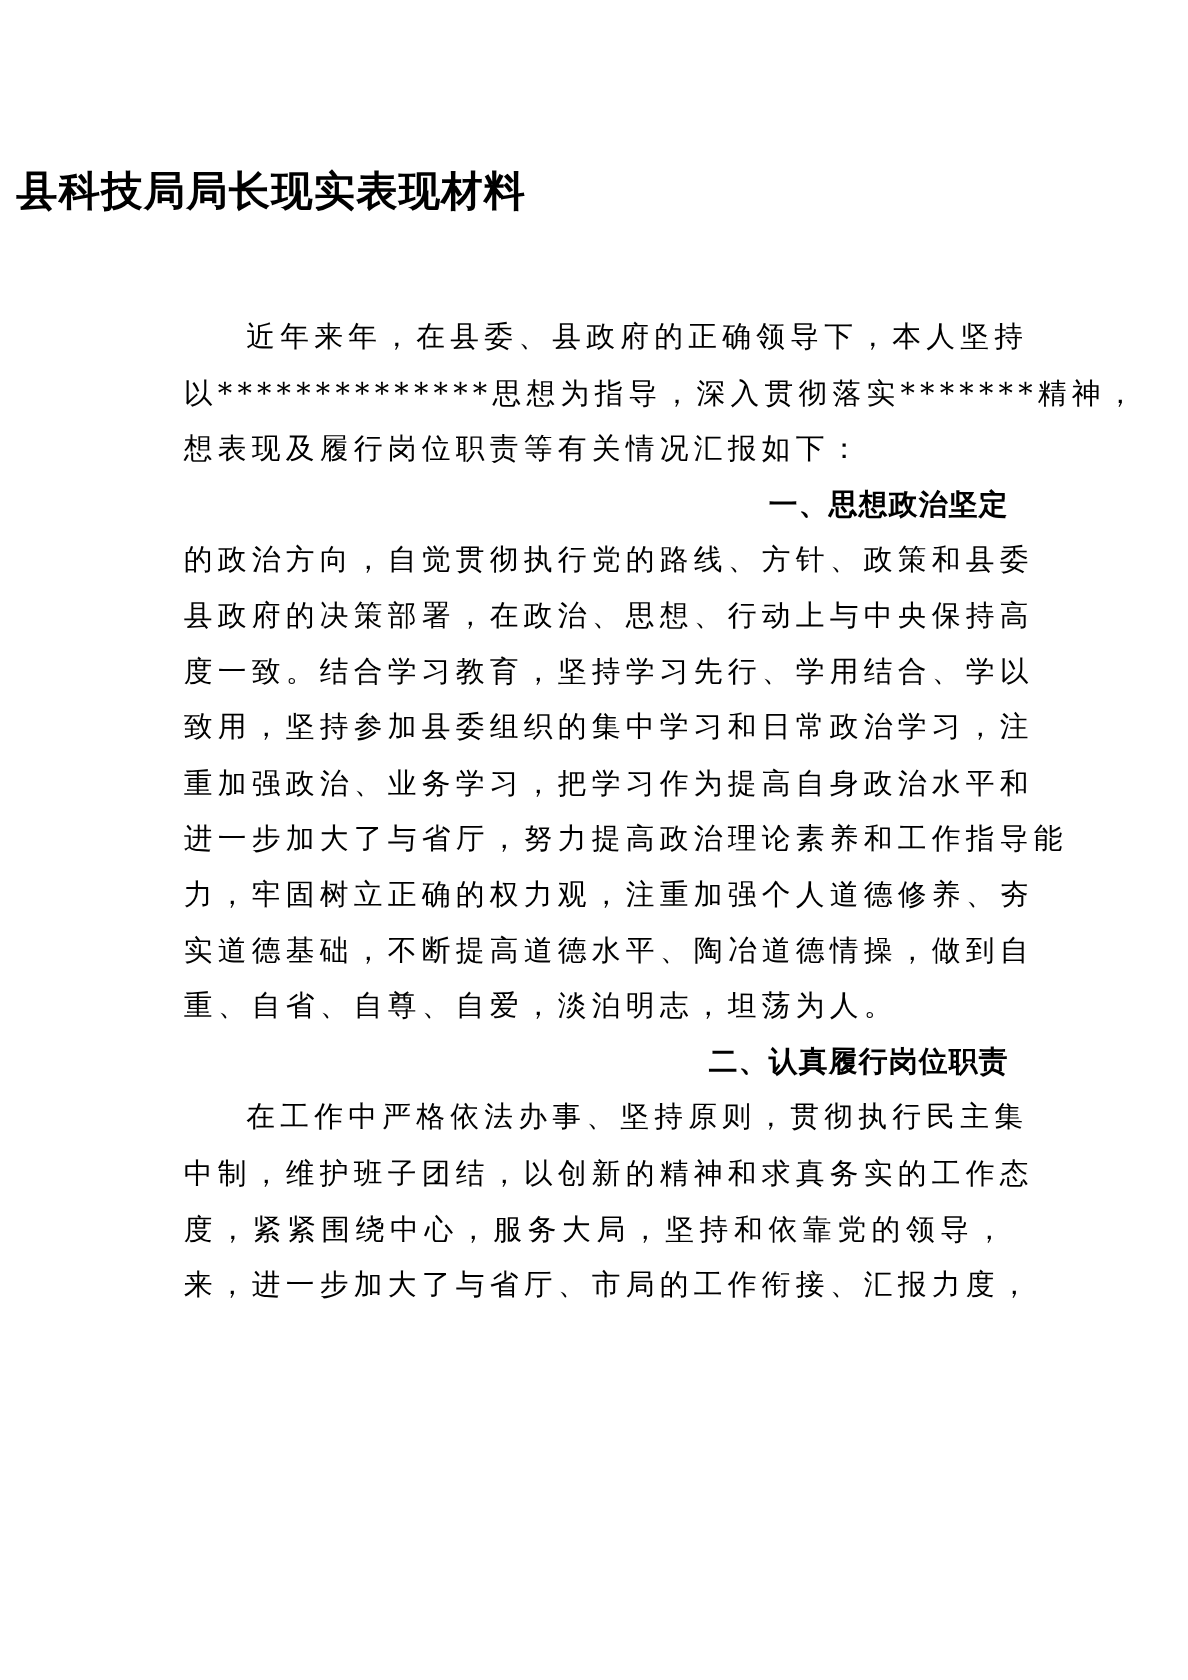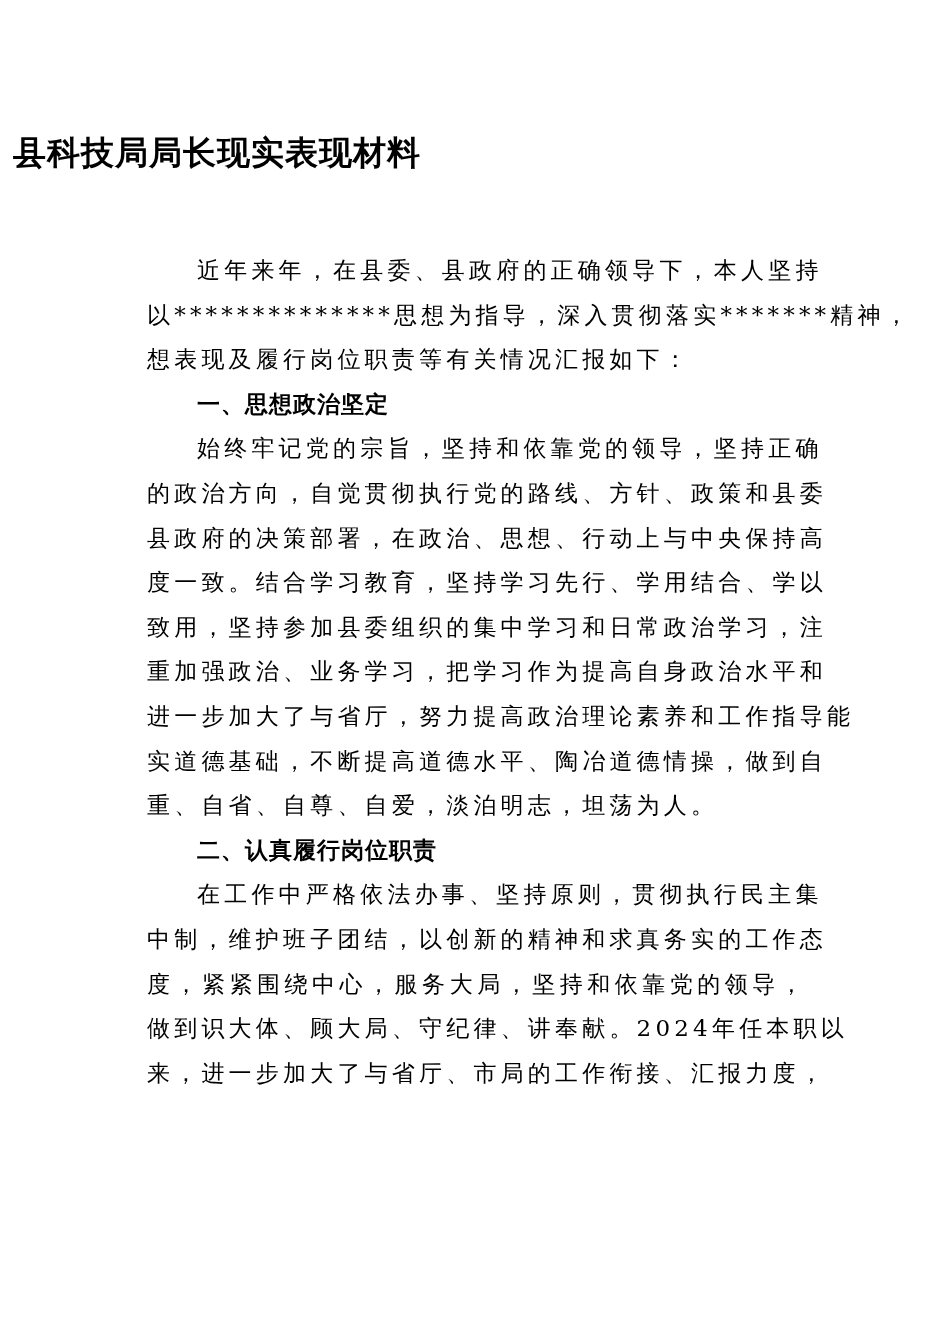--- a/index.html
+++ b/index.html
@@ -61,51 +61,51 @@
     .heading {
       display: block;
       height: 44.6px;
       line-height: 44.6px;
       font-family: "DejaVu Sans", "Liberation Sans", sans-serif;
       font-weight: bold;
       font-size: 23px;
       padding-left: 50px;
       letter-spacing: 1px;
       white-space: nowrap;
+      text-align: right;
     }
   </style>
 </head>
 <body>
 
 <div class="page">
   <h1 class="title">县科技局局长现实表现材料</h1>
 
   <div class="body-block">
 
     <div>
       <span class="line indent">近年来年，在县委、县政府的正确领导下，本人坚持</span>
       <span class="line">以**************思想为指导，深入贯彻落实*******精神，</span>
       <span class="line last">想表现及履行岗位职责等有关情况汇报如下：</span>
     </div>
 
     <div>
       <span class="heading">一、思想政治坚定</span>
-      <span class="line indent">始终牢记党的宗旨，坚持和依靠党的领导，坚持正确</span>
       <span class="line">的政治方向，自觉贯彻执行党的路线、方针、政策和县委</span>
       <span class="line">县政府的决策部署，在政治、思想、行动上与中央保持高</span>
       <span class="line">度一致。结合学习教育，坚持学习先行、学用结合、学以</span>
       <span class="line">致用，坚持参加县委组织的集中学习和日常政治学习，注</span>
       <span class="line">重加强政治、业务学习，把学习作为提高自身政治水平和</span>
       <span class="line">进一步加大了与省厅，努力提高政治理论素养和工作指导能</span>
+      <span class="line">力，牢固树立正确的权力观，注重加强个人道德修养、夯</span>
       <span class="line">实道德基础，不断提高道德水平、陶冶道德情操，做到自</span>
       <span class="line last">重、自省、自尊、自爱，淡泊明志，坦荡为人。</span>
     </div>
 
     <div>
       <span class="heading">二、认真履行岗位职责</span>
       <span class="line indent">在工作中严格依法办事、坚持原则，贯彻执行民主集</span>
       <span class="line">中制，维护班子团结，以创新的精神和求真务实的工作态</span>
       <span class="line">度，紧紧围绕中心，服务大局，坚持和依靠党的领导，</span>
-      <span class="line">做到识大体、顾大局、守纪律、讲奉献。2024年任本职以</span>
       <span class="line">来，进一步加大了与省厅、市局的工作衔接、汇报力度，</span>
     </div>
   </div>
 </div>
 
 </body></html>

